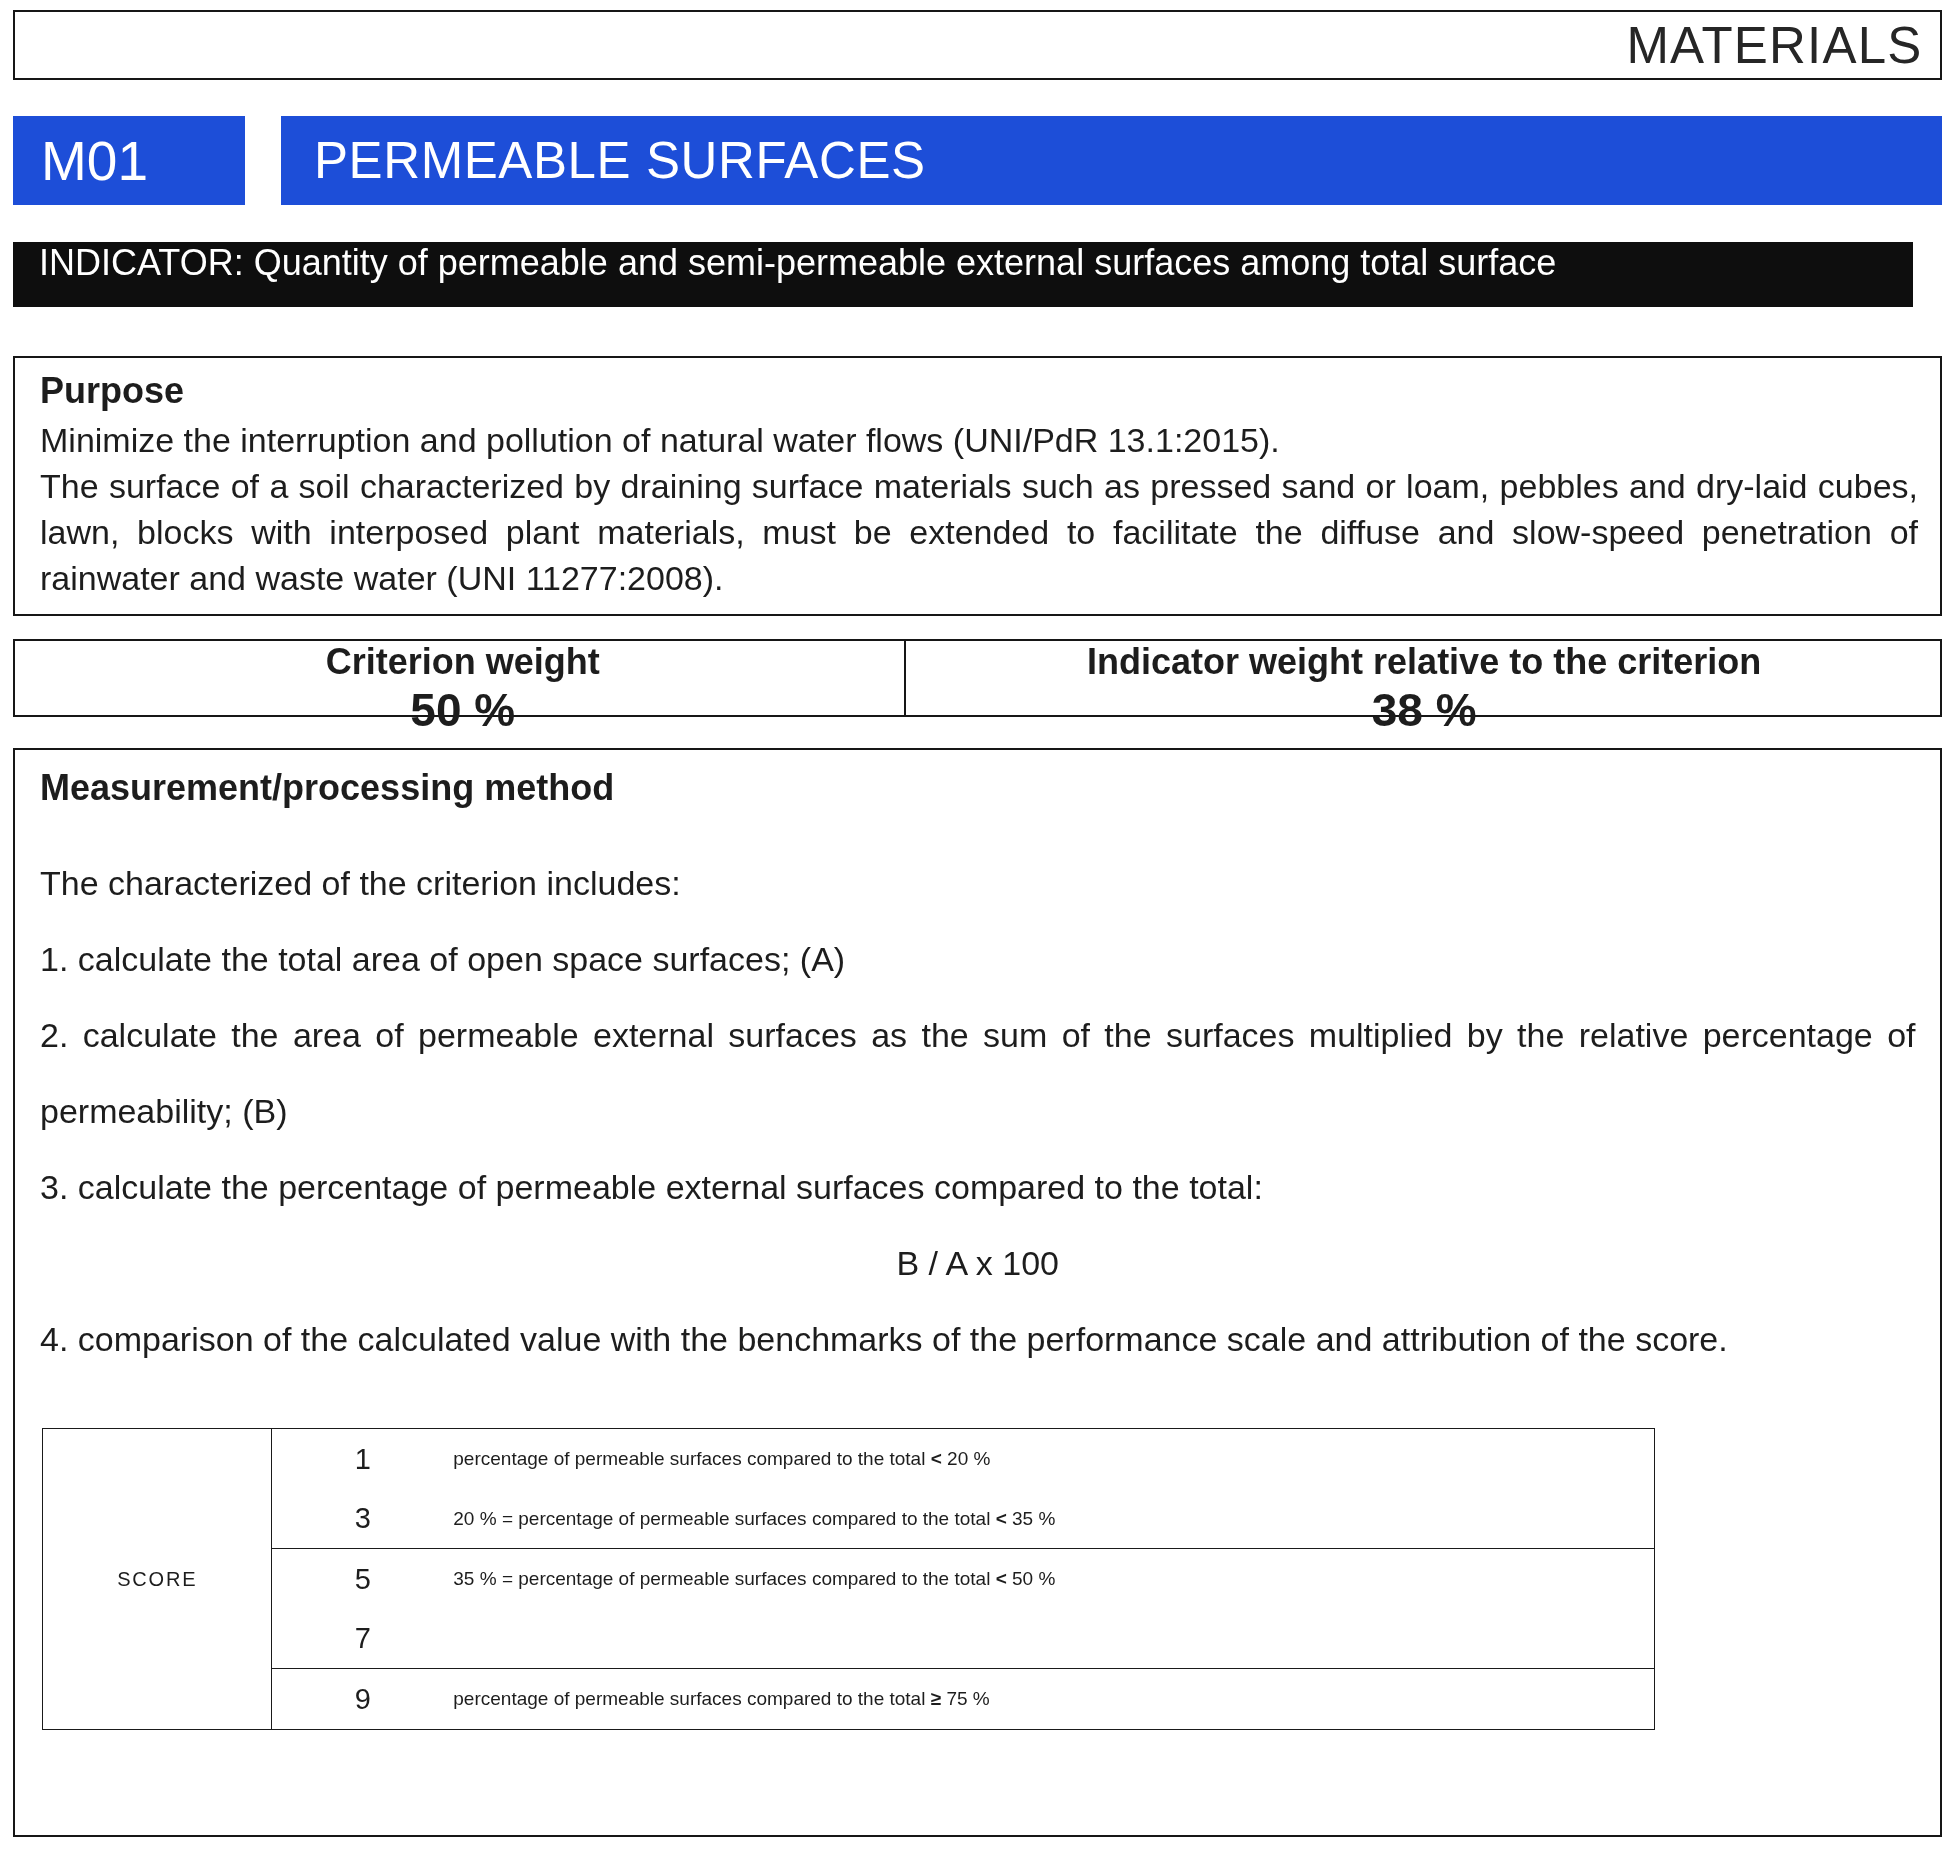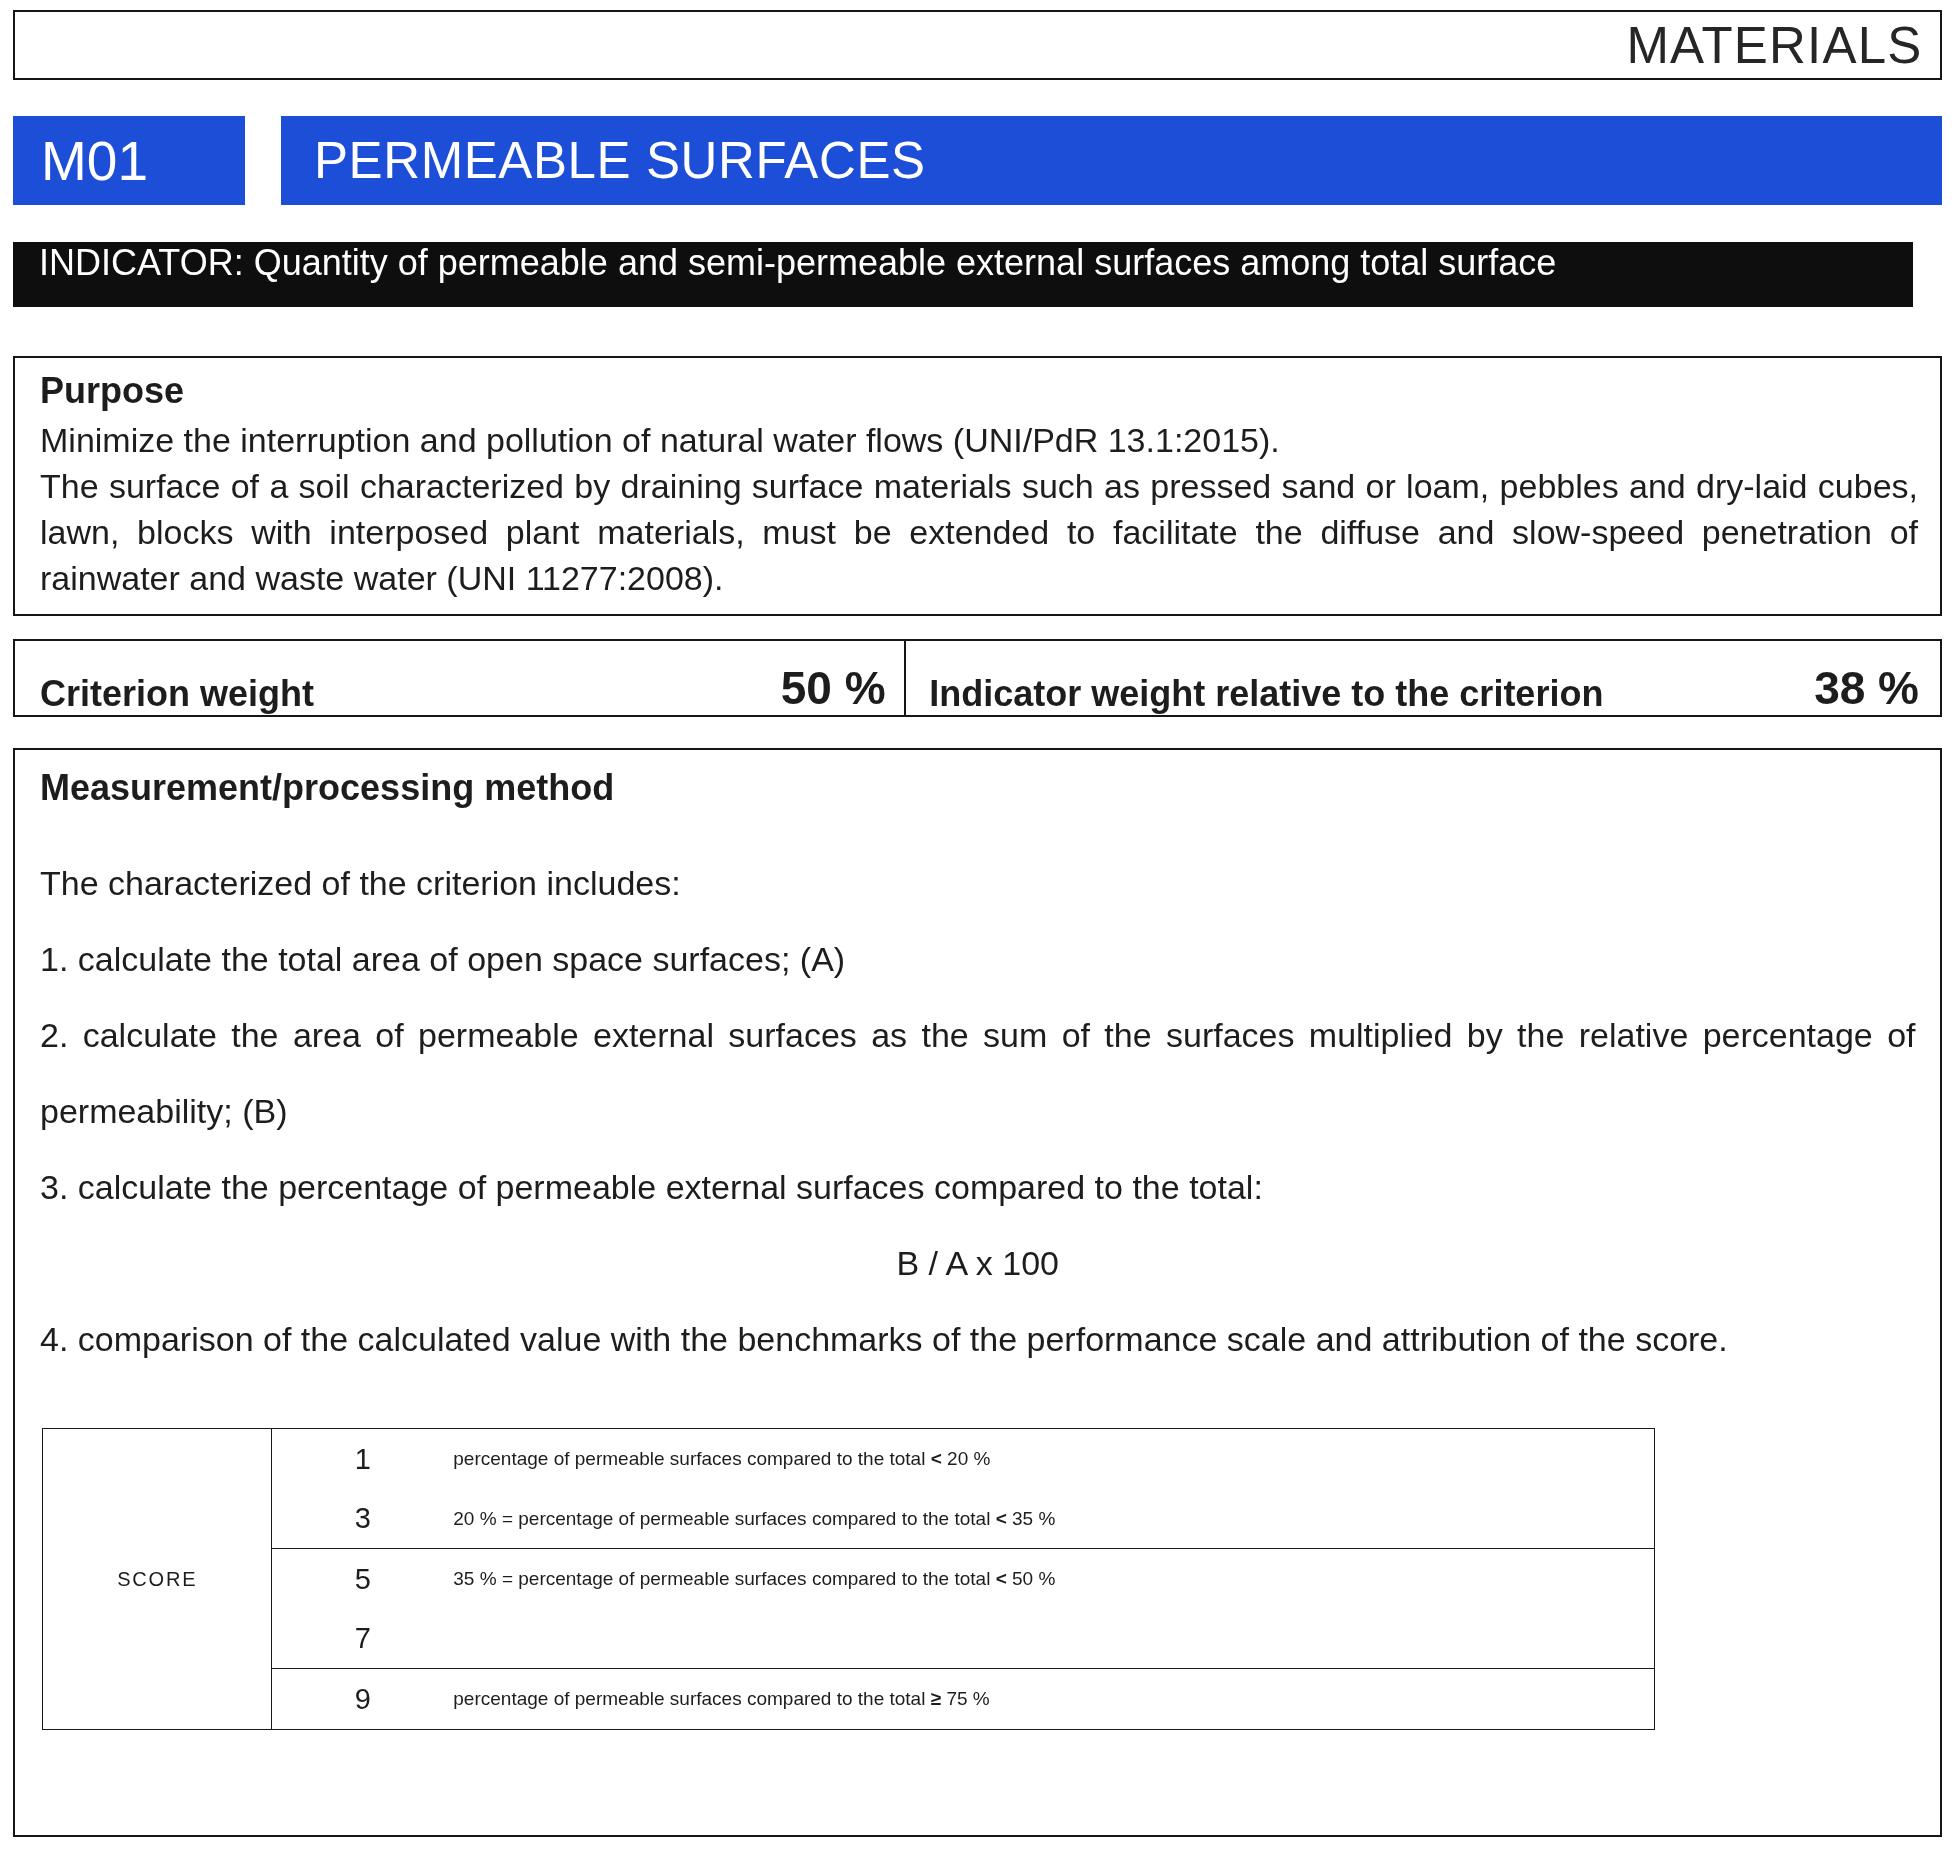--- a/index.html
+++ b/index.html
@@ -103,31 +103,31 @@
   .weights-row {
     margin-top: 23px;
     box-sizing: border-box;
     border: 2.3px solid #161616;
     height: 78px;
     display: flex;
   }
   .weight-cell {
     box-sizing: border-box;
     display: flex;
-    align-items: flex-end;
+    align-items: center;
+    flex-direction: column;
   }
   .weight-cell.left {
     width: 46.3%;
     border-right: 2.3px solid #161616;
     padding: 0 18.7px 0 25px;
   }
   .weight-cell.right {
     flex: 1;
     padding: 0 21px 0 23px;
-    margin-top: 33px;
   }
   .wlabel {
     flex: 1;
     font-size: 36px;
     font-weight: bold;
   }
   .wvalue {
     font-size: 46px;
     font-weight: bold;
     white-space: nowrap;

